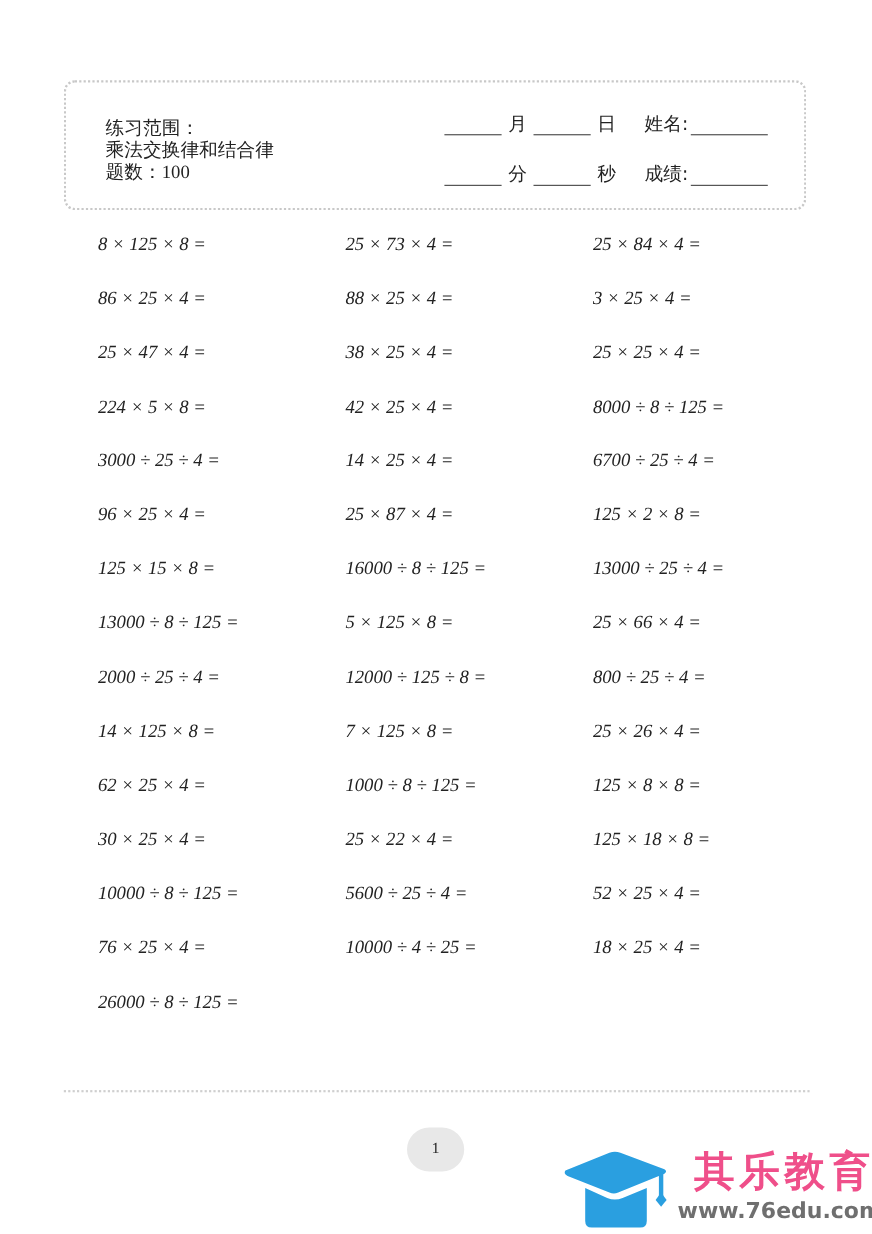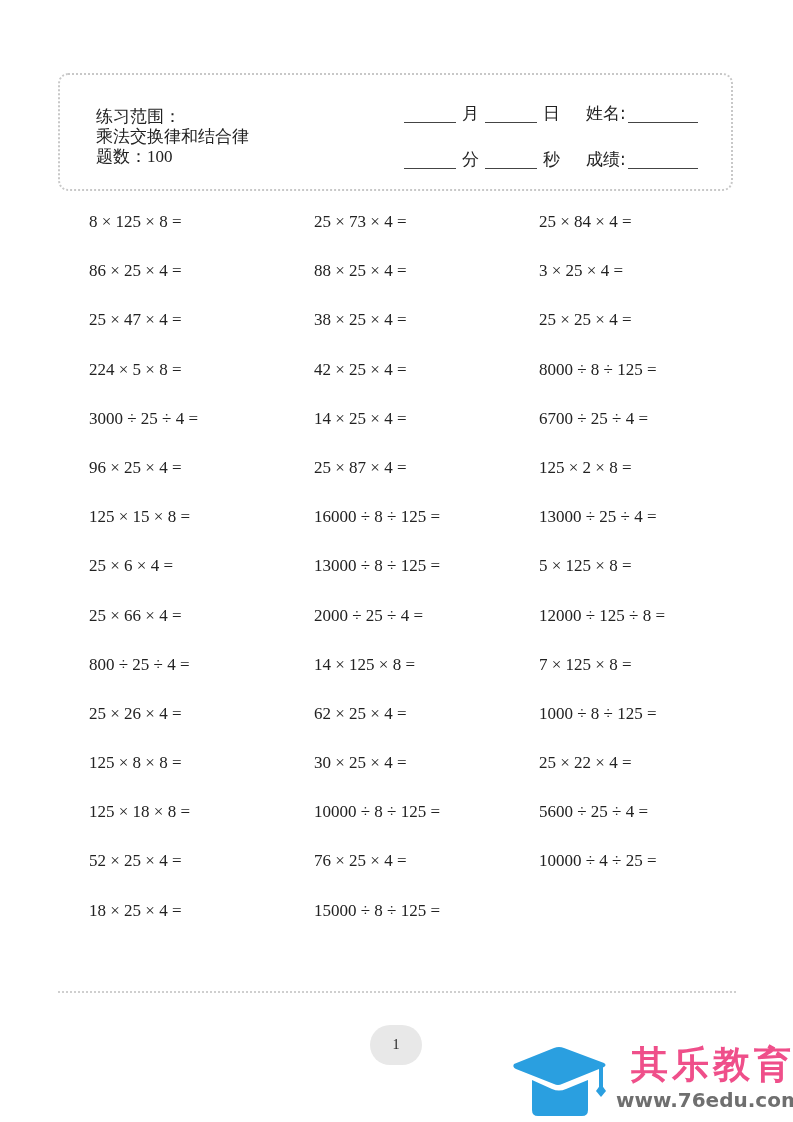--- a/index.html
+++ b/index.html
@@ -16,20 +16,21 @@
     .blank { display: inline-block; border-bottom: 1.5px solid #444; height: 18px; }
     .b1 { width: 52px; margin-right: 6px; }
     .b2 { width: 52px; margin-left: 6px; margin-right: 6px; }
     .b3 { width: 70px; margin-left: 2px; }
     .lbl { display: inline-block; font-family: "DejaVu Sans", sans-serif; font-size: 17px; line-height: 20px; }
     .gap { display: inline-block; width: 26px; }
     .problems {
       position: absolute; left: 89px; top: 211px; width: 680px;
       display: grid; grid-template-columns: 225px 225px 230px; grid-auto-rows: 49.2px;
       font-size: 17px;
+      font-style: italic;
     }
     .problem { white-space: nowrap; line-height: 22px; }
     .divider { position: absolute; left: 58px; top: 991px; width: 678px; border-top: 2px dotted #cfcfcf; }
     .page-pill {
       position: absolute; left: 370px; top: 1025px; width: 52px; height: 40px;
       background: #e8e8e8; border-radius: 20px; text-align: center; line-height: 40px;
       font-size: 14px; color: #222;
     }
     .logo { position: absolute; left: 512px; top: 1040px; width: 275px; height: 75px; }
     .logo-cap { position: absolute; left: 0; top: 6px; }
@@ -84,21 +85,20 @@
   <div class="problem">8000 ÷ 8 ÷ 125 =</div>
   <div class="problem">3000 ÷ 25 ÷ 4 =</div>
   <div class="problem">14 × 25 × 4 =</div>
   <div class="problem">6700 ÷ 25 ÷ 4 =</div>
   <div class="problem">96 × 25 × 4 =</div>
   <div class="problem">25 × 87 × 4 =</div>
   <div class="problem">125 × 2 × 8 =</div>
   <div class="problem">125 × 15 × 8 =</div>
   <div class="problem">16000 ÷ 8 ÷ 125 =</div>
   <div class="problem">13000 ÷ 25 ÷ 4 =</div>
-  <div class="problem">25 × 6 × 4 =</div>
   <div class="problem">13000 ÷ 8 ÷ 125 =</div>
   <div class="problem">5 × 125 × 8 =</div>
   <div class="problem">25 × 66 × 4 =</div>
   <div class="problem">2000 ÷ 25 ÷ 4 =</div>
   <div class="problem">12000 ÷ 125 ÷ 8 =</div>
   <div class="problem">800 ÷ 25 ÷ 4 =</div>
   <div class="problem">14 × 125 × 8 =</div>
   <div class="problem">7 × 125 × 8 =</div>
   <div class="problem">25 × 26 × 4 =</div>
   <div class="problem">62 × 25 × 4 =</div>
@@ -106,21 +106,21 @@
   <div class="problem">125 × 8 × 8 =</div>
   <div class="problem">30 × 25 × 4 =</div>
   <div class="problem">25 × 22 × 4 =</div>
   <div class="problem">125 × 18 × 8 =</div>
   <div class="problem">10000 ÷ 8 ÷ 125 =</div>
   <div class="problem">5600 ÷ 25 ÷ 4 =</div>
   <div class="problem">52 × 25 × 4 =</div>
   <div class="problem">76 × 25 × 4 =</div>
   <div class="problem">10000 ÷ 4 ÷ 25 =</div>
   <div class="problem">18 × 25 × 4 =</div>
-  <div class="problem">15000 ÷ 8 ÷ 125 =</div>
+  <div class="problem">26000 ÷ 8 ÷ 125 =</div>
 </div>
 
 <div class="divider"></div>
 
 <div class="page-pill">1</div>
 
 <div class="logo">
   <span class="logo-cap">
     <svg width="98" height="72" viewBox="0 0 98 72">
       <path d="M2 18 Q0 21 4 23 L42 38 Q46 40 50 38 L92 21 Q95 19 92 17 L52 2 Q47 0 42 2 Z" fill="#2a9fe0"></path>

